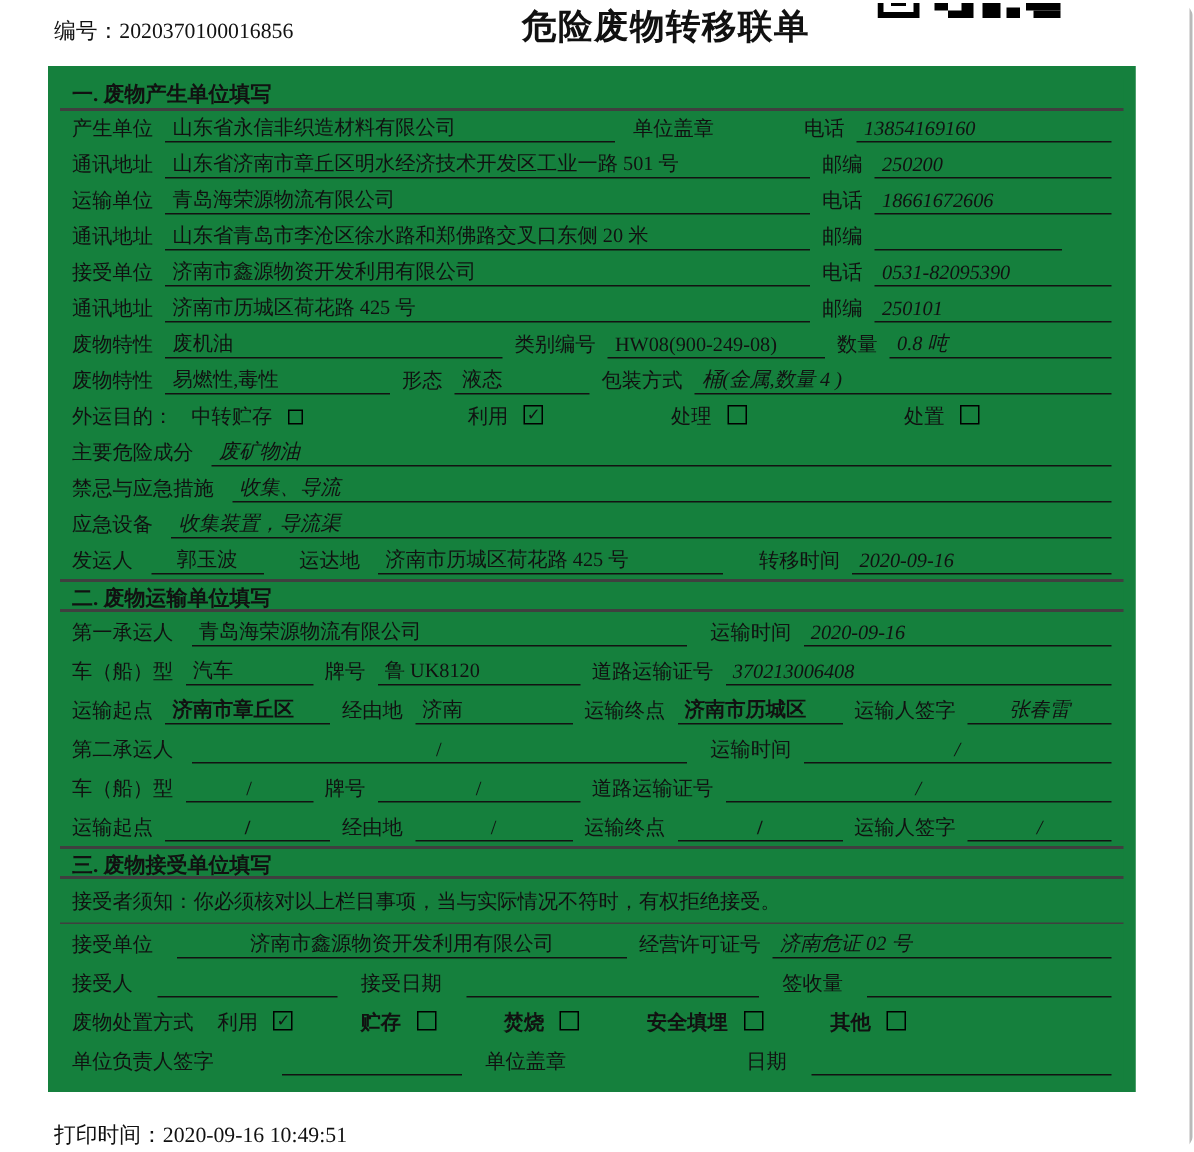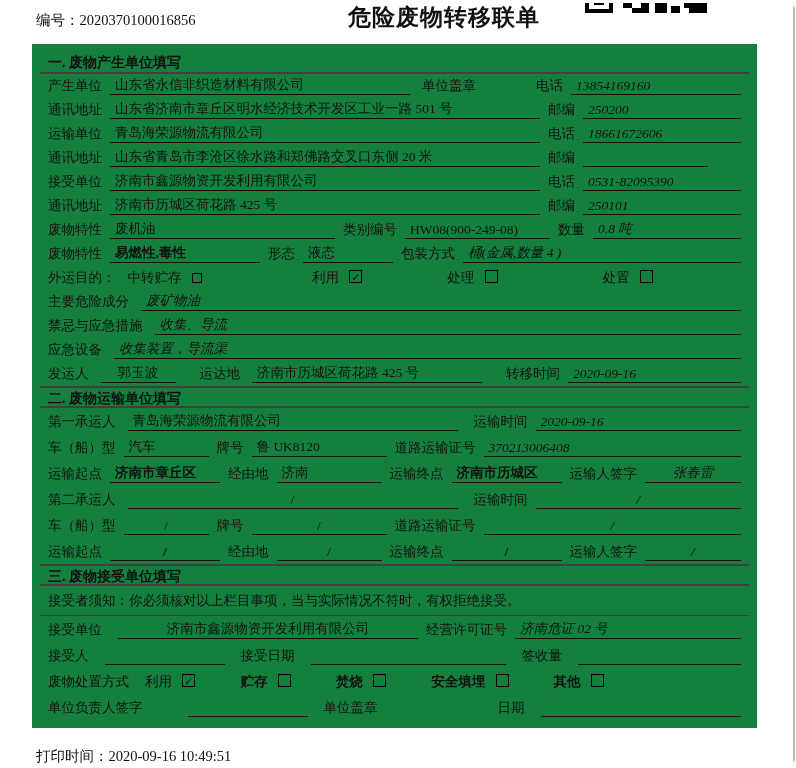--- a/index.html
+++ b/index.html
@@ -39,21 +39,21 @@
   .lb { white-space:nowrap; }
   .u {
     border-bottom:1px solid #121212; padding:0 5px; white-space:nowrap;
     overflow:hidden; min-height:17px;
   }
   .ctr { text-align:center; }
   .grow { flex:1 1 auto;font-style:italic; }
   .sp60 { width:60px; } .sp120 { width:120px; }
   .w75{width:75px;} .w85{width:85px;} .w90{width:90px;} .w105{width:105px;}
   .w110{width:110px;font-weight:bold;} .w120{width:120px;} .w125{width:125px;} .w135{width:135px;}
-  .w145{width:145px;} .w150{width:150px;font-weight:bold;} .w195{width:195px;} .w225{width:225px;}
+  .w145{width:145px;} .w150{width:150px;} .w195{width:195px;} .w225{width:225px;}
   .w230{width:230px;} .w300{width:300px;} .w330{width:330px;} .w430{width:430px;}
   .ml8{margin-left:8px;} .ml12{margin-left:12px;} .ml16{margin-left:16px;}
   .ml24{margin-left:24px;} .ml45{margin-left:45px;font-weight:bold;} .ml85{margin-left:85px;}
   .ml105{margin-left:105px;} .ml110{margin-left:110px;}
   .cb {
     display:inline-block; width:13px; height:13px; border:1px solid #000;
     margin-left:7px; font-size:11px; line-height:12px; text-align:center;
     vertical-align:-1px; overflow:hidden;
   }
   .cb.small { width:10px; height:10px; line-height:9px; }

